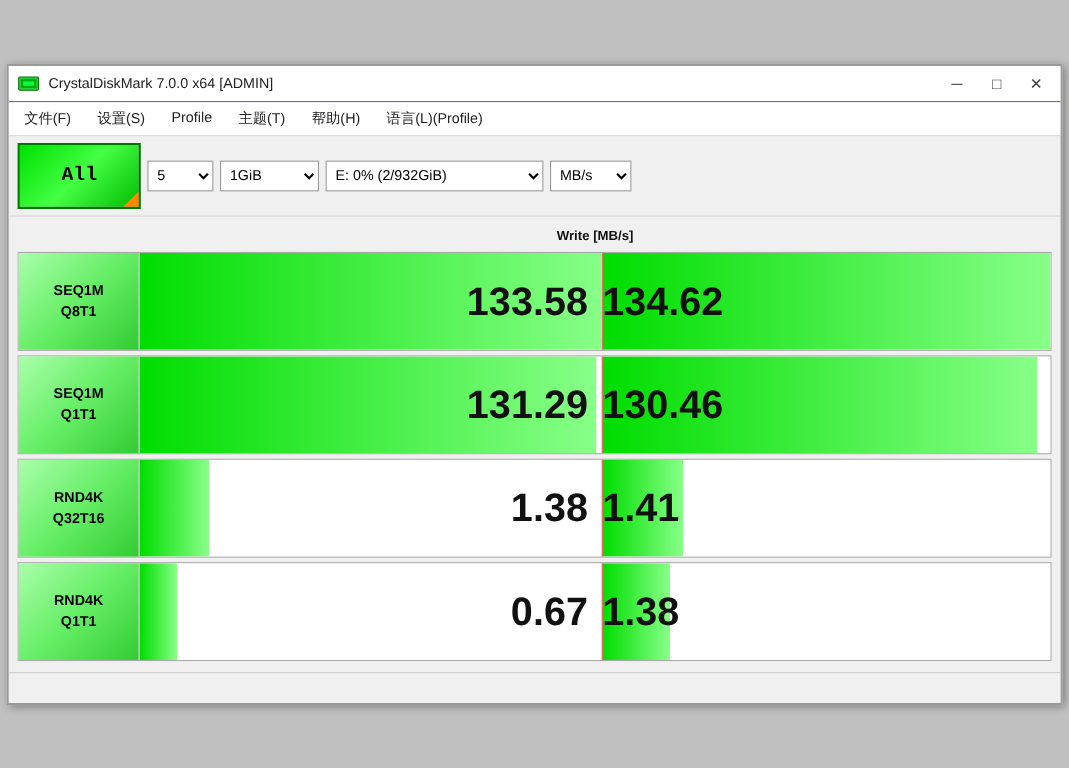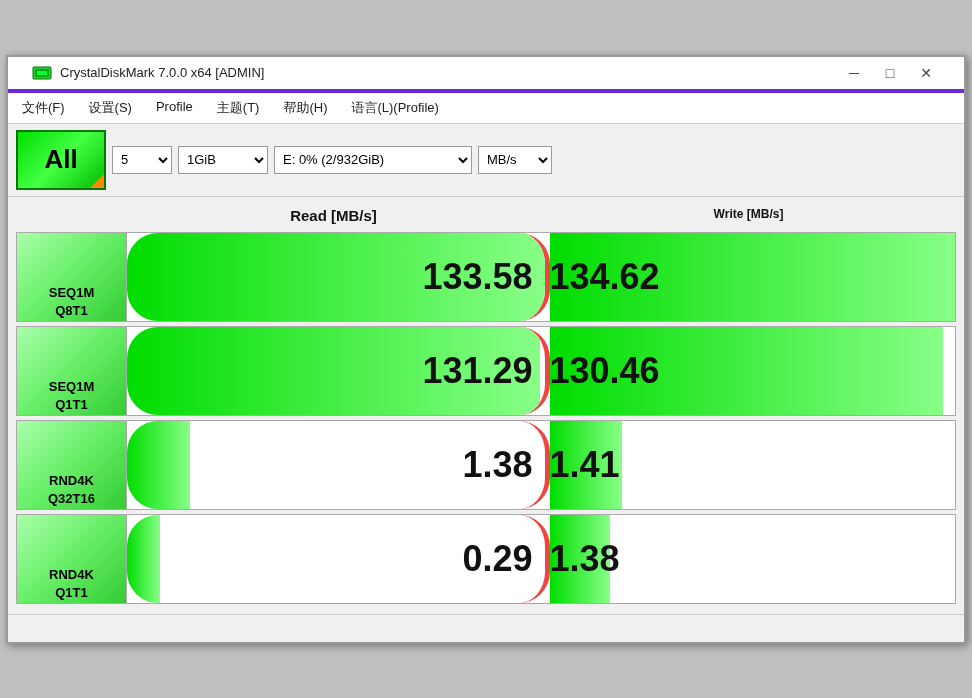--- a/index.html
+++ b/index.html
@@ -16,22 +16,22 @@
       width: 960px;
       border: 2px solid #999;
       background: #f0f0f0;
       box-shadow: 2px 2px 8px rgba(0,0,0,0.4);
     }
     .title-bar {
       background: white;
       display: flex;
       align-items: center;
       justify-content: space-between;
-      padding: 6px 24px;
-      border-bottom: 4px solid #6d28d9;
+      padding: 6px 8px;
+      border-bottom: 1px solid #6d28d9;
     }
     .title-bar-left {
       display: flex;
       align-items: center;
       gap: 8px;
     }
     .app-icon {
       width: 20px;
       height: 20px;
     }
@@ -76,26 +76,27 @@
       display: flex;
       align-items: center;
       padding: 6px 8px;
       gap: 6px;
       border-bottom: 1px solid #ccc;
     }
     .all-btn {
       background: linear-gradient(135deg, #00e000, #44ff44, #00bb00);
       border: 2px solid #007700;
       color: black;
-      font-size: 26px;
-      font-weight: bold;
-      width: 90px;
+      font-size: 18px;
+      font-weight: bold;
+      width: 112px;
       height: 60px;
       cursor: pointer;
       position: relative;
+      font-family: Liberation Mono, monospace;
     }
     .all-btn::after {
       content: '';
       position: absolute;
       bottom: 0;
       right: 0;
       border-style: solid;
       border-width: 0 0 14px 14px;
       border-color: transparent transparent #ff8800 transparent;
     }
@@ -145,37 +146,36 @@
       margin-bottom: 4px;
       height: 90px;
       border: 1px solid #aaa;
       background: white;
     }
     .bench-label {
       width: 110px;
       background: linear-gradient(135deg, #aaffaa, #66ee66, #33cc33);
       border-right: 1px solid #aaa;
       display: flex;
-      align-items: flex-end;
+      align-items: center;
       justify-content: center;
       font-size: 13px;
       font-weight: bold;
       text-align: center;
       line-height: 1.4;
     }
     .bench-read {
       flex: 1;
-      border-right: 5px solid #ef4444;
+      border-right: 1px solid #ef4444;
       display: flex;
       align-items: center;
       justify-content: flex-end;
       padding-right: 12px;
       position: relative;
       overflow: hidden;
-      border-radius: 31px;
     }
     .bench-write {
       flex: 1;
       display: flex;
       align-items: center;
       justify-content: flex-start;
       padding-right: 0;
       position: relative;
       overflow: hidden;
     }
@@ -247,21 +247,20 @@
     </select>
     <select class="toolbar-select select-unit">
       <option>MB/s</option>
     </select>
   </div>
 
   <div class="content-area">
 
     <div class="header-row">
       <div class="header-label-col"></div>
-      <div class="header-read">Read [MB/s]</div>
       <div class="header-write">Write [MB/s]</div>
     </div>
 
     <div class="bench-row">
       <div class="bench-label">
         <span>SEQ1M<br>Q8T1</span>
       </div>
       <div class="bench-read">
         <div class="bench-bar" style="width:100%"></div>
         <span class="bench-value">133.58</span>
@@ -299,21 +298,21 @@
         <span class="bench-value">1.41</span>
       </div>
     </div>
 
     <div class="bench-row">
       <div class="bench-label">
         <span>RND4K<br>Q1T1</span>
       </div>
       <div class="bench-read">
         <div class="bench-bar" style="width:8%"></div>
-        <span class="bench-value">0.29</span>
+        <span class="bench-value">0.67</span>
       </div>
       <div class="bench-write">
         <div class="bench-bar" style="width:15%"></div>
         <span class="bench-value">1.38</span>
       </div>
     </div>
   </div>
 
   <div class="status-bar">
     <span></span>

